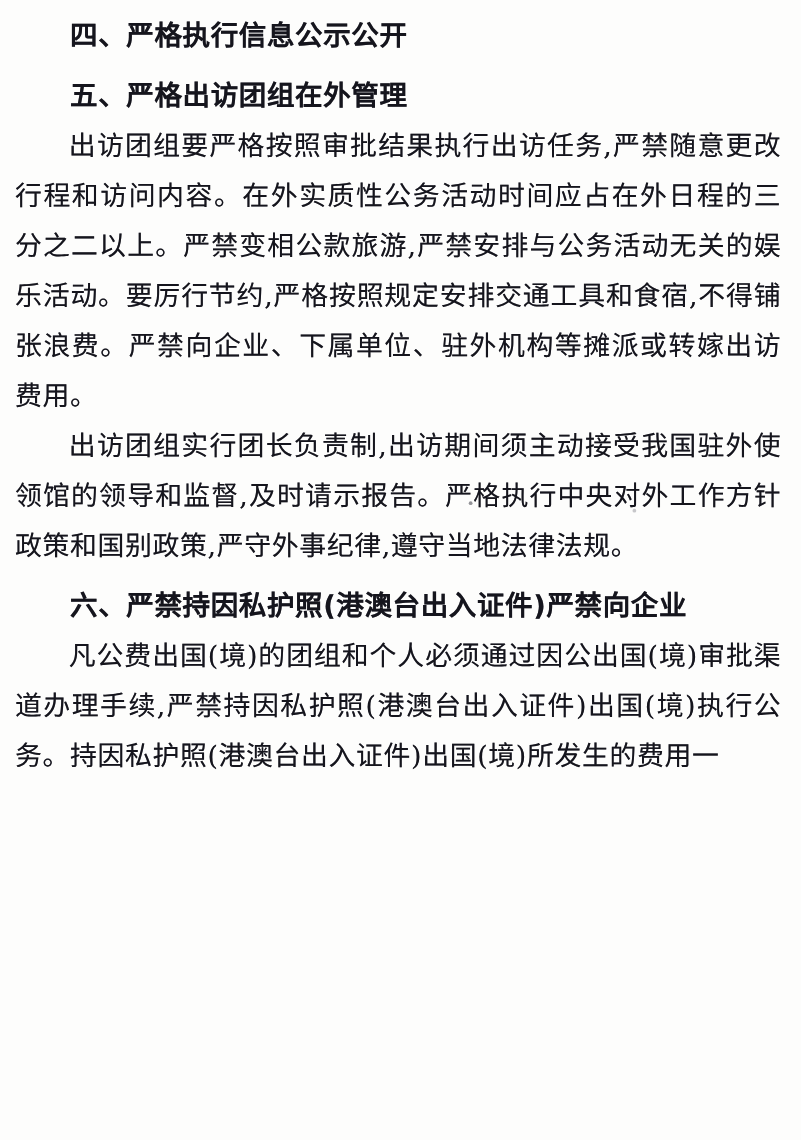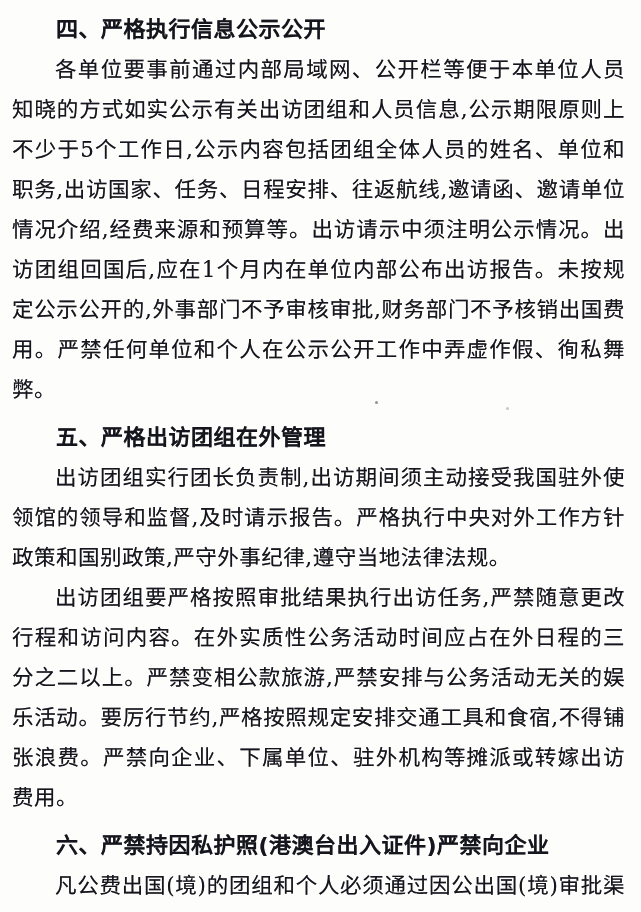--- a/index.html
+++ b/index.html
@@ -57,27 +57,26 @@
   .speck-1 { left: 375px; top: 401px; width: 3px; height: 3px; }
   .speck-2 { left: 506px; top: 407px; width: 3px; height: 3px; opacity: 0.5; }
 </style>
 </head>
 <body>
 
 <div class="page">
 
   <div class="section">
     <h2 class="section-heading">四、严格执行信息公示公开</h2>
-    <p class="paragraph">各单位要事前通过内部局域网、公开栏等便于本单位人员知晓的方式如实公示有关出访团组和人员信息,公示期限原则上不少于5个工作日,公示内容包括团组全体人员的姓名、单位和职务,出访国家、任务、日程安排、往返航线,邀请函、邀请单位情况介绍,经费来源和预算等。出访请示中须注明公示情况。出访团组回国后,应在1个月内在单位内部公布出访报告。未按规定公示公开的,外事部门不予审核审批,财务部门不予核销出国费用。严禁任何单位和个人在公示公开工作中弄虚作假、徇私舞弊。</p>
   </div>
 
   <div class="section">
     <h2 class="section-heading">五、严格出访团组在外管理</h2>
+    <p class="paragraph">出访团组要严格按照审批结果执行出访任务,严禁随意更改行程和访问内容。在外实质性公务活动时间应占在外日程的三分之二以上。严禁变相公款旅游,严禁安排与公务活动无关的娱乐活动。要厉行节约,严格按照规定安排交通工具和食宿,不得铺张浪费。严禁向企业、下属单位、驻外机构等摊派或转嫁出访费用。</p>
     <p class="paragraph">出访团组实行团长负责制,出访期间须主动接受我国驻外使领馆的领导和监督,及时请示报告。严格执行中央对外工作方针政策和国别政策,严守外事纪律,遵守当地法律法规。</p>
-    <p class="paragraph">出访团组要严格按照审批结果执行出访任务,严禁随意更改行程和访问内容。在外实质性公务活动时间应占在外日程的三分之二以上。严禁变相公款旅游,严禁安排与公务活动无关的娱乐活动。要厉行节约,严格按照规定安排交通工具和食宿,不得铺张浪费。严禁向企业、下属单位、驻外机构等摊派或转嫁出访费用。</p>
   </div>
 
   <div class="section">
     <h2 class="section-heading">六、严禁持因私护照(港澳台出入证件)严禁向企业</h2>
     <p class="paragraph">凡公费出国(境)的团组和个人必须通过因公出国(境)审批渠道办理手续,严禁持因私护照(港澳台出入证件)出国(境)执行公务。持因私护照(港澳台出入证件)出国(境)所发生的费用一</p>
   </div>
 
   <span class="speck speck-1"></span>
   <span class="speck speck-2"></span>
 

